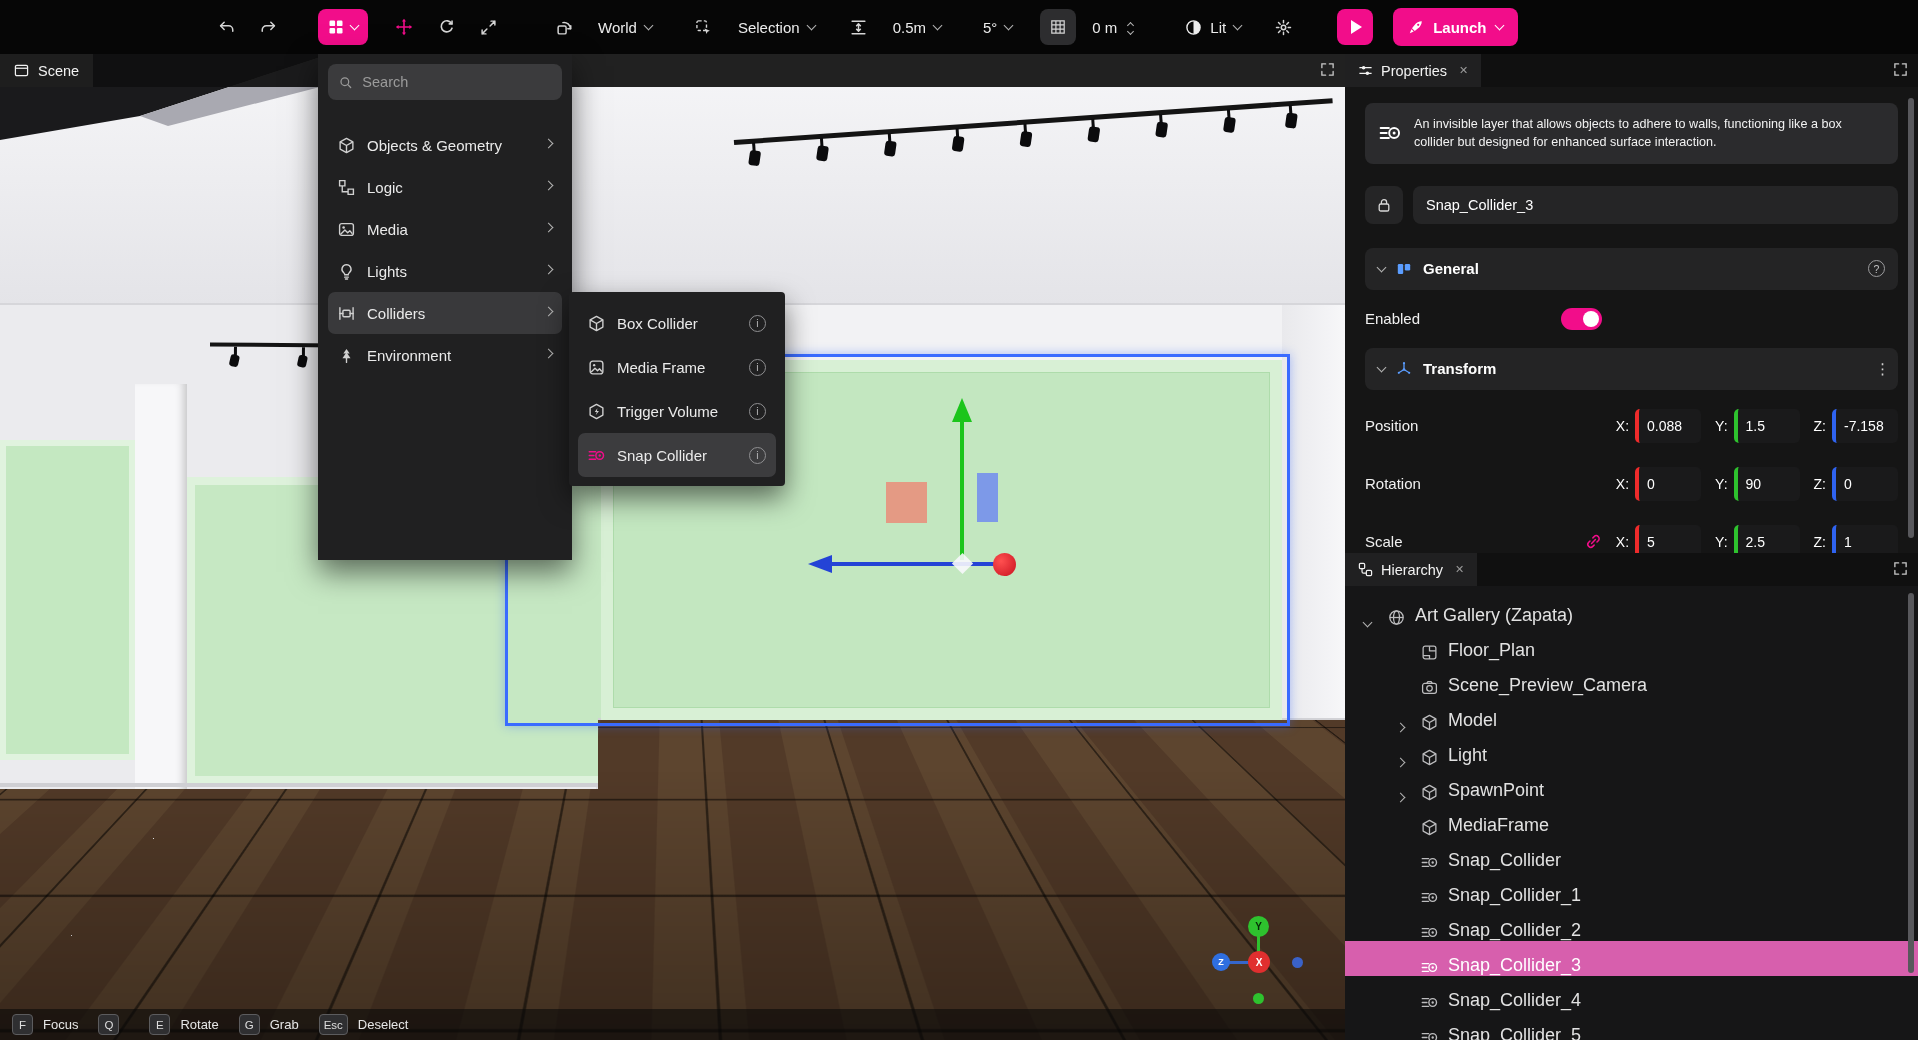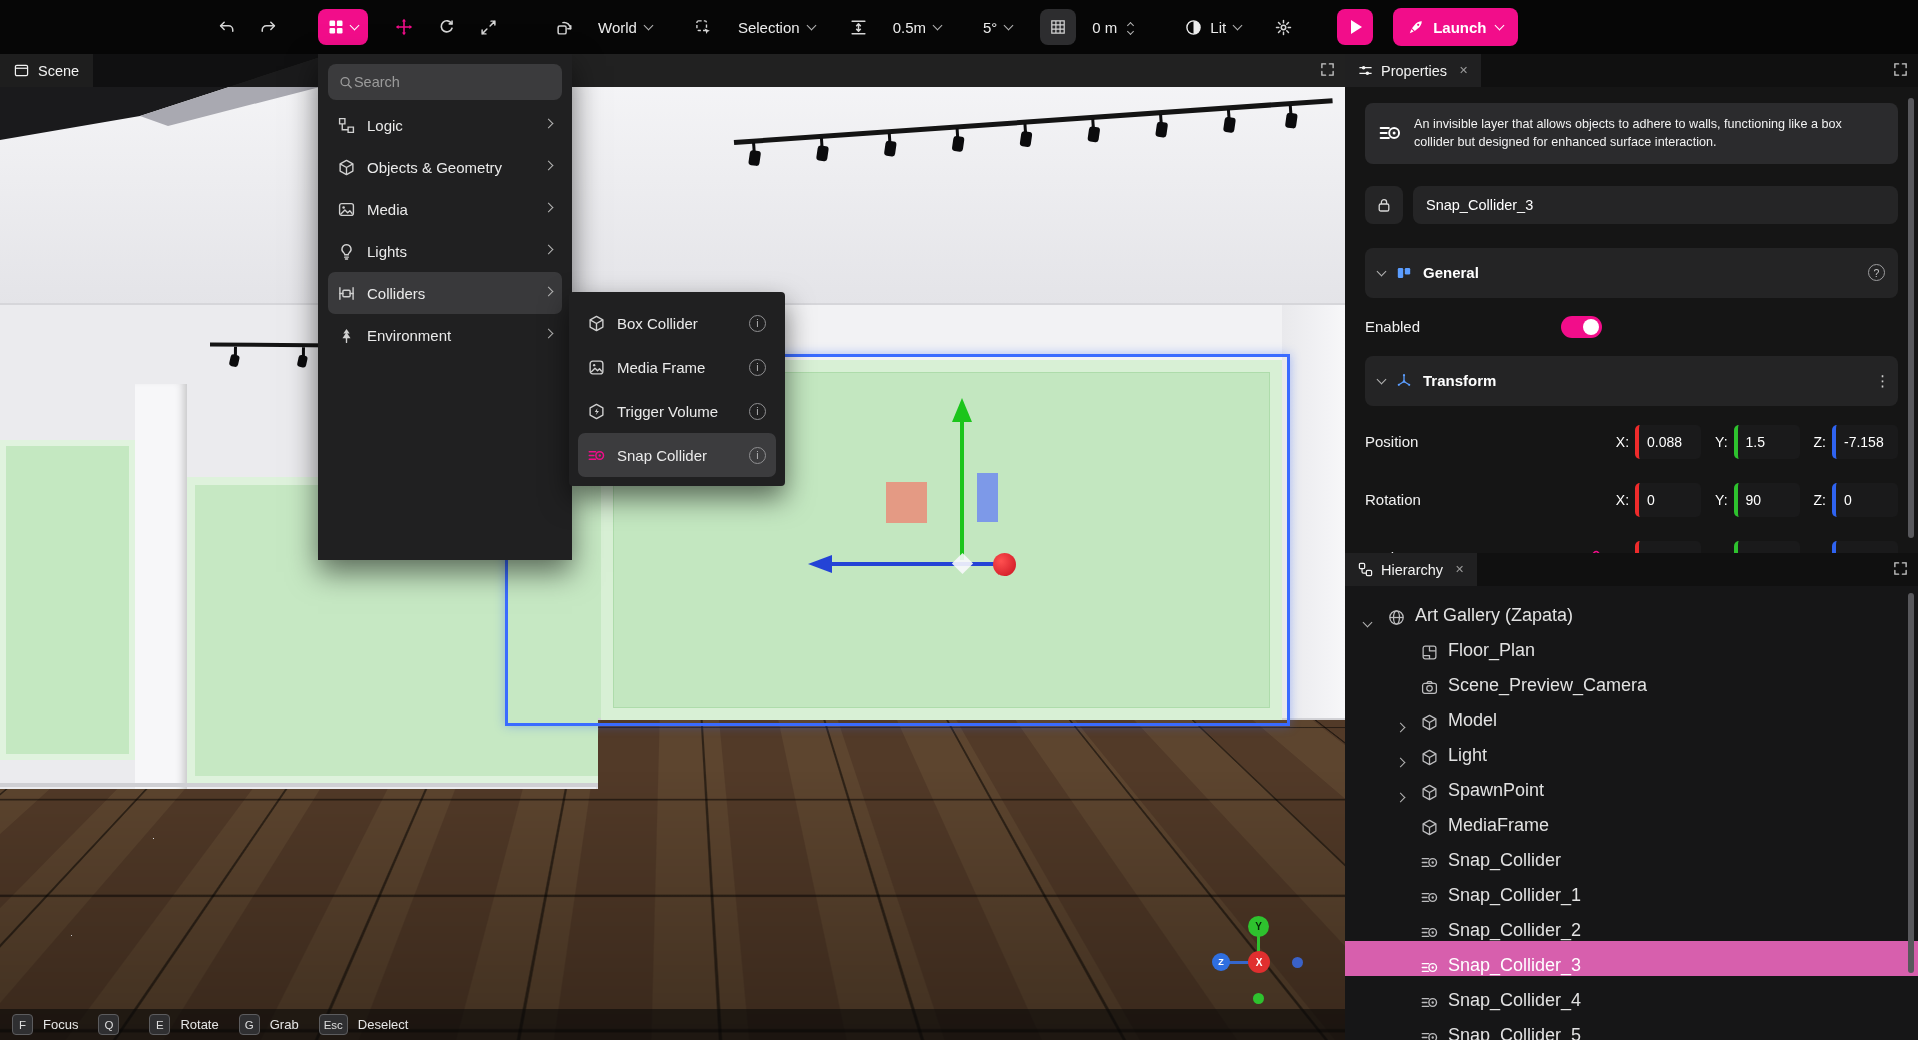--- a/index.html
+++ b/index.html
@@ -73,21 +73,21 @@
 .axNY{left:61px;top:81px;width:11px;height:11px;border-radius:50%;background:#2ec22e}
 
 .scenebar{top:0;left:0;width:1345px;height:33px;background:rgba(16,16,16,.93);display:flex;align-items:stretch;z-index:10}
 .scenetab{display:flex;align-items:center;gap:9px;padding:0 14px;background:#1e1e1e;font-size:14.5px;color:#f2f2f2}
 .expand{position:absolute;right:10px;top:8px;color:#c9c9c9;cursor:pointer}
 .hotbar{bottom:0;left:0;width:1345px;height:31px;background:rgba(8,8,8,.6);display:flex;align-items:center;gap:10px;padding-left:12px;z-index:10;font-size:13px;color:#e6e6e6}
 .kcap{min-width:21px;height:21px;padding:0 4px;background:#2f2f31;border:1px solid #5c5c5e;border-radius:4px;display:flex;align-items:center;justify-content:center;font-size:11.5px;color:#ddd}
 .hklabel{margin-right:10px}
 
 #addmenu{position:absolute;left:318px;top:54px;width:254px;height:506px;background:#202021;z-index:90;padding:10px;box-shadow:0 12px 28px rgba(0,0,0,.55)}
-.search{height:36px;background:#3b3b3d;border-radius:8px;display:flex;align-items:center;gap:1px;padding:0 11px;margin-bottom:4px;color:#9b9b9b}
+.search{height:36px;background:#3b3b3d;border-radius:8px;display:flex;align-items:center;gap:10px;padding:0 11px;margin-bottom:24px;color:#9b9b9b}
 .search input{background:transparent;border:0;outline:0;color:#e8e8e8;font-size:14.5px;width:100%;font-family:inherit}
 .search input::placeholder{color:#9b9b9b}
 .mitem{height:42px;display:flex;align-items:center;gap:12px;padding:0 10px;border-radius:7px;color:#eaeaea;font-size:15px;cursor:pointer}
 .mitem .mic{color:#d0d0d0}
 .mitem.hov{background:#39393b}
 .spfx{flex:1}
 
 #submenu{position:absolute;left:569px;top:292px;width:216px;background:#202021;border-radius:4px;z-index:91;padding:9px;box-shadow:0 12px 28px rgba(0,0,0,.55)}
 .sitem{height:44px;display:flex;align-items:center;gap:12px;padding:0 10px;border-radius:7px;color:#eaeaea;font-size:15px;cursor:pointer}
 .sitem .mic{color:#d0d0d0}
@@ -103,21 +103,21 @@
 .x::after{content:"✕"}
 #propsec{position:absolute;top:0;left:0;right:0;height:499px;overflow:hidden;background:#151515}
 #hiersec{position:absolute;top:499px;left:0;right:0;bottom:0;background:#161617;overflow:hidden}
 .pc{padding:0 20px}
 .infobox{margin-top:16px;background:#2b2b2d;border-radius:8px;padding:12px 14px;display:flex;gap:13px;align-items:center}
 .infobox .mic{color:#fff}
 .infobox p{font-size:12.6px;line-height:1.45;color:#f2f2f2}
 .namerow{margin-top:22px;display:flex;gap:10px}
 .lockbtn{width:38px;height:38px;background:#252526;border-radius:8px;display:flex;align-items:center;justify-content:center;color:#d8d8d8;cursor:pointer}
 .namefield{flex:1;height:38px;background:#252526;border-radius:8px;display:flex;align-items:center;padding:0 13px;font-size:14.5px;color:#fff}
-.sechdr{margin-top:24px;height:50px;background:#242425;border-radius:8px;display:flex;align-items:center;gap:11px;padding:0 13px}
+.sechdr{margin-top:24px;height:42px;background:#242425;border-radius:8px;display:flex;align-items:center;gap:11px;padding:0 13px}
 .sechdr .ttl{font-weight:700;font-size:15px}
 .qmark{width:17px;height:17px;border:1.4px solid #9c9c9e;border-radius:50%;display:flex;align-items:center;justify-content:center;font-size:10.5px;color:#c2c2c4}
 .qmark::after{content:"?"}
 .dots{color:#cfcfcf;font-size:15px;width:10px;text-align:center}
 .dots::after{content:"⋮"}
 .prow{display:flex;align-items:center}
 .enrow{height:58px}
 .plabel{font-size:15px;color:#f0f0f0}
 .enrow .plabel{width:196px}
 .toggle{width:41px;height:22px;border-radius:12px;background:#f20d8a;position:relative;cursor:pointer}
@@ -352,33 +352,33 @@
 
 <div id="addmenu">
   <div class="search">
     <svg width="15" height="15" viewBox="0 0 16 16" fill="none" stroke="currentColor" stroke-width="1.5" stroke-linecap="round">
         <circle cx="7" cy="7" r="4.6"></circle>
         <path d="M10.6 10.6 14 14"></path>
       </svg>
     <input type="text" placeholder="Search" style="">
   </div>
   <div class="mitem">
+    <svg class="mic" width="17" height="17" viewBox="0 0 16 16" fill="none" stroke="currentColor" stroke-width="1.3" stroke-linejoin="round">
+        <path d="M8 1.3 14 4.6v6.8L8 14.7 2 11.4V4.6Z"></path>
+        <path d="M2 4.6 8 8l6-3.4M8 8v6.7"></path>
+      </svg>
+    <span class="spfx">Objects &amp; Geometry</span>
+    <span class="cv cvr"></span>
+  </div>
+  <div class="mitem">
     <svg class="mic" width="17" height="17" viewBox="0 0 16 16" fill="none" stroke="currentColor" stroke-width="1.3">
         <path d="M1.5 1.5h5v5h-5zM9.5 9.5h5v5h-5z"></path>
         <path d="M4 6.5V12h5.5"></path>
       </svg>
     <span class="spfx">Logic</span>
-    <span class="cv cvr"></span>
-  </div>
-  <div class="mitem">
-    <svg class="mic" width="17" height="17" viewBox="0 0 16 16" fill="none" stroke="currentColor" stroke-width="1.3" stroke-linejoin="round">
-        <path d="M8 1.3 14 4.6v6.8L8 14.7 2 11.4V4.6Z"></path>
-        <path d="M2 4.6 8 8l6-3.4M8 8v6.7"></path>
-      </svg>
-    <span class="spfx">Objects &amp; Geometry</span>
     <span class="cv cvr"></span>
   </div>
   <div class="mitem">
     <svg class="mic" width="17" height="17" viewBox="0 0 16 16" fill="none" stroke="currentColor" stroke-width="1.3" stroke-linejoin="round">
         <rect x="1.5" y="2.5" width="13" height="11" rx="2"></rect>
         <circle cx="5.3" cy="6.2" r="1.2" fill="currentColor" stroke="none"></circle>
         <path d="M2.5 12.5 6.5 8.5l2.6 2.6 2-2 2.4 2.9"></path>
       </svg>
     <span class="spfx">Media</span>
     <span class="cv cvr"></span>

